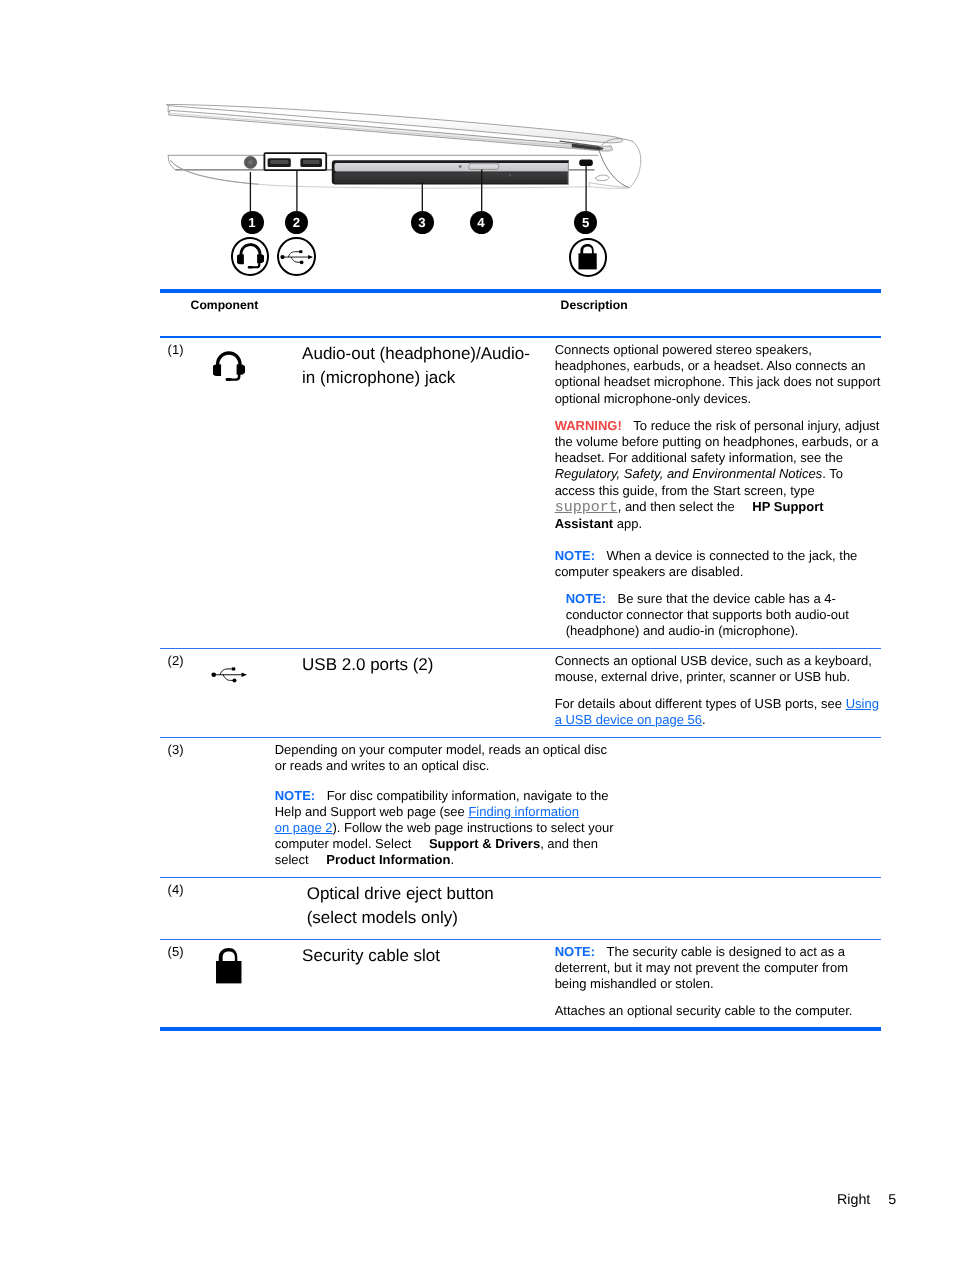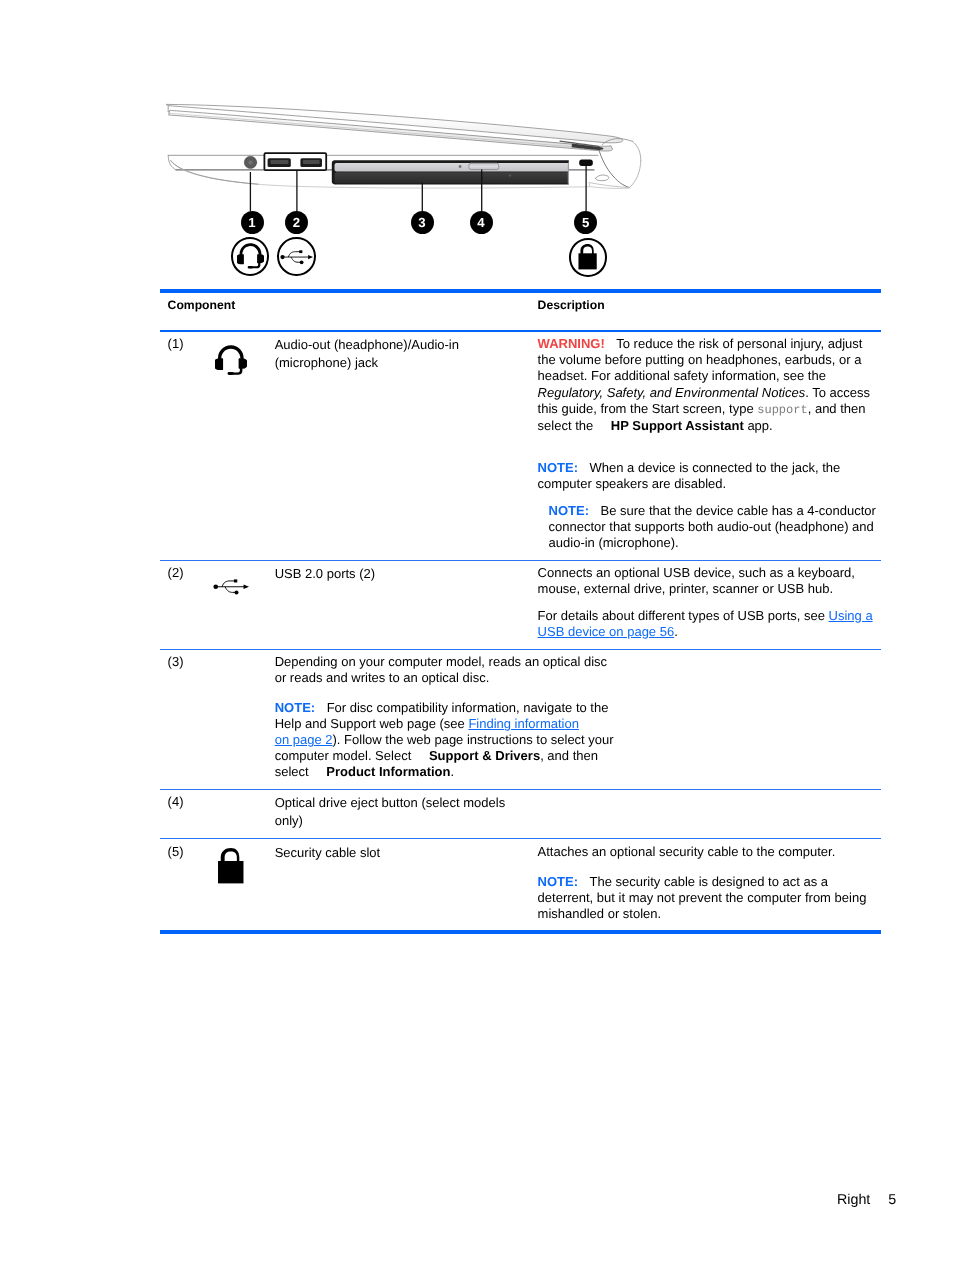--- a/index.html
+++ b/index.html
@@ -23,47 +23,47 @@
                display:flex; align-items:center; justify-content:center; }
   .ico-usb svg { margin-top:0px; }
 
   
   .doc-table { position:absolute; left:160px; top:289px; width:721px; }
   .rule-top   { height:4px; background:#0064fa; }
   .rule-head  { height:2px; background:#0064fa; }
   .rule-row   { height:1px; background:#2a74f5; }
   .rule-bot   { height:4px; background:#0064fa; }
 
-  .hdr-row { display:flex; padding-top:5px; padding-bottom:18px; line-height:14px; }
+  .hdr-row { display:flex; padding-top:5px; padding-bottom:24px; line-height:14px;margin-left:23px; }
   .hdr-cell { font-size:12.2px; font-weight:bold; }
   .hdr-comp { width:377.6px; padding-left:7.6px; box-sizing:border-box; }
   .hdr-desc { padding-left:0px; }
 
   .row { display:flex; padding-top:4.36px; padding-bottom:8.42px; }
   .c-num  { width:52px; padding-left:7.6px; box-sizing:border-box; font-size:13px; }
   .c-icon { width:62.7px; box-sizing:border-box; position:relative; }
   .ic-headset { position:absolute; left:3.4px; top:9px; }
   .ic-usb { position:absolute; left:0.5px; top:12.2px; }
   .ic-lock { position:absolute; left:6px; top:4.4px; }
-  .c-comp { width:262.9px; padding-right:22px; box-sizing:border-box; font-size:13px; line-height:18px; }
+  .c-comp { width:262.9px; padding-right:22px; box-sizing:border-box; font-size:17px; line-height:24px;margin-left:32px; }
   .c-desc { width:341px; box-sizing:border-box; font-size:13px; line-height:16.05px; }
 
   .blk { margin:0; }
   .blk + .blk { margin-top:11px; }
   .blk-plain + .blk-note { margin-top:13.85px; }
   .blk-plain + .blk-warn { margin-top:11.81px; }
-  .blk-warn + .blk-note  { margin-top:26px; }
+  .blk-warn + .blk-note  { margin-top:16px; }
   .blk-note + .blk-note  { margin-top:11.54px;margin-left:11px; }
   .lbl-warning { color:#ef4444; font-weight:bold; }
   .lbl-note { color:#0e6bf7; font-weight:bold; }
   .gap { display:inline-block; width:11.5px; }
   .it { font-style:italic; }
   .bd { font-weight:bold;padding-left:14px; }
   .ic { display:block; }
-  .mono { font-family:"Liberation Mono", monospace; color:#7d7d7d; font-size:12px; }
+  .mono { font-family:"Liberation Mono", monospace; color:#7d7d7d; font-size:15px;text-decoration:underline; }
   .lnk { color:#0e6bf7; text-decoration:underline; }
   .nbgrp { white-space:nowrap; }
 
   
   .footer { position:absolute; left:160px; top:1193px; width:736.3px; text-align:right; font-size:14.3px; line-height:14px; }
   .footer .sect { margin-right:18px; }
 </style>
 </head>
 <body>
 
@@ -242,20 +242,21 @@
               <path d="M50 1C27.5 1 9.5 19 9.5 41.5V53h10.5V41.5C20 24.8 33.3 11.5 50 11.5S80 24.8 80 41.5V53h10.5V41.5C90.5 19 72.5 1 50 1z"></path>
               <path d="M25.5 44v33a2.2 2.2 0 0 1-2.2 2.2H12.5A11.5 11.5 0 0 1 12.5 41.8h10.8A2.2 2.2 0 0 1 25.5 44z"></path>
               <path d="M74.5 44v28.5a2.2 2.2 0 0 0 2.2 2.2H87.5A11.5 11.5 0 0 0 87.5 41.8H76.7A2.2 2.2 0 0 0 74.5 44z"></path>
               <path d="M86.5 62v20c0 7-5.5 12-13 12H47.5v-7.5h24c4.5 0 7-2.5 7-7V62z"></path>
               <path d="M50 85.5a10 4.5 0 1 1 0 9h-6a2.3 2.3 0 0 1 0-9z"></path>
             </g>
           </svg>
       </div>
       <div class="c-comp">Audio-out (headphone)/Audio-in (microphone) jack</div>
       <div class="c-desc">
+        <div class="blk blk-plain"><span>Connects optional powered stereo speakers, headphones, earbuds, or a headset. Also connects an optional headset microphone. This jack does not support optional microphone-only devices.</span></div>
         <div class="blk blk-warn"><span class="lbl-warning">WARNING!</span><span class="gap"></span><span>To reduce the risk of personal injury, adjust the volume before putting on headphones, earbuds, or a headset. For additional safety information, see the </span><span class="it">Regulatory, Safety, and Environmental Notices</span><span>. To access this guide, from the Start screen, type </span><span class="mono">support</span><span>, and then select the </span><span class="bd">HP Support Assistant</span><span> app.</span></div>
         <div class="blk blk-note"><span class="lbl-note">NOTE:</span><span class="gap"></span><span>When a device is connected to the jack, the computer speakers are disabled.</span></div>
         <div class="blk blk-note"><span class="lbl-note">NOTE:</span><span class="gap"></span><span>Be sure that the device cable has a 4-conductor connector that supports both audio-out (headphone) and audio-in (microphone).</span></div>
       </div>
     </div>
     <div class="rule-row"></div>
     <div class="row">
       <div class="c-num">(2)</div>
       <div class="c-icon">
         <svg class="ic ic-usb" viewBox="0 0 100 48" width="36.4" height="19.5">
@@ -301,22 +302,22 @@
       <div class="c-icon">
         <svg class="ic ic-lock" viewBox="0 0 100 139" width="25.5" height="35.4">
             <g fill="#000">
               <path d="M50 0C29.7 0 10.7 13 10.7 37V71H26V37C26 20 36 13.5 50 13.5S74 20 74 37V71h9.6V37C83.6 13 70.3 0 50 0z"></path>
               <rect x="0" y="51" width="100" height="88"></rect>
             </g>
           </svg>
       </div>
       <div class="c-comp">Security cable slot</div>
       <div class="c-desc">
+        <div class="blk blk-note"><span class="lbl-note">NOTE:</span><span class="gap"></span><span>The security cable is designed to act as a deterrent, but it may not prevent the computer from being mishandled or stolen.</span></div>
         <div class="blk blk-plain"><span>Attaches an optional security cable to the computer.</span></div>
-        <div class="blk blk-note"><span class="lbl-note">NOTE:</span><span class="gap"></span><span>The security cable is designed to act as a deterrent, but it may not prevent the computer from being mishandled or stolen.</span></div>
       </div>
     </div>
     <div class="rule-bot"></div>
   </div>
   <div class="footer">
     <span class="sect">Right</span><span>5</span>
   </div>
 </div>
 
 </body></html>

